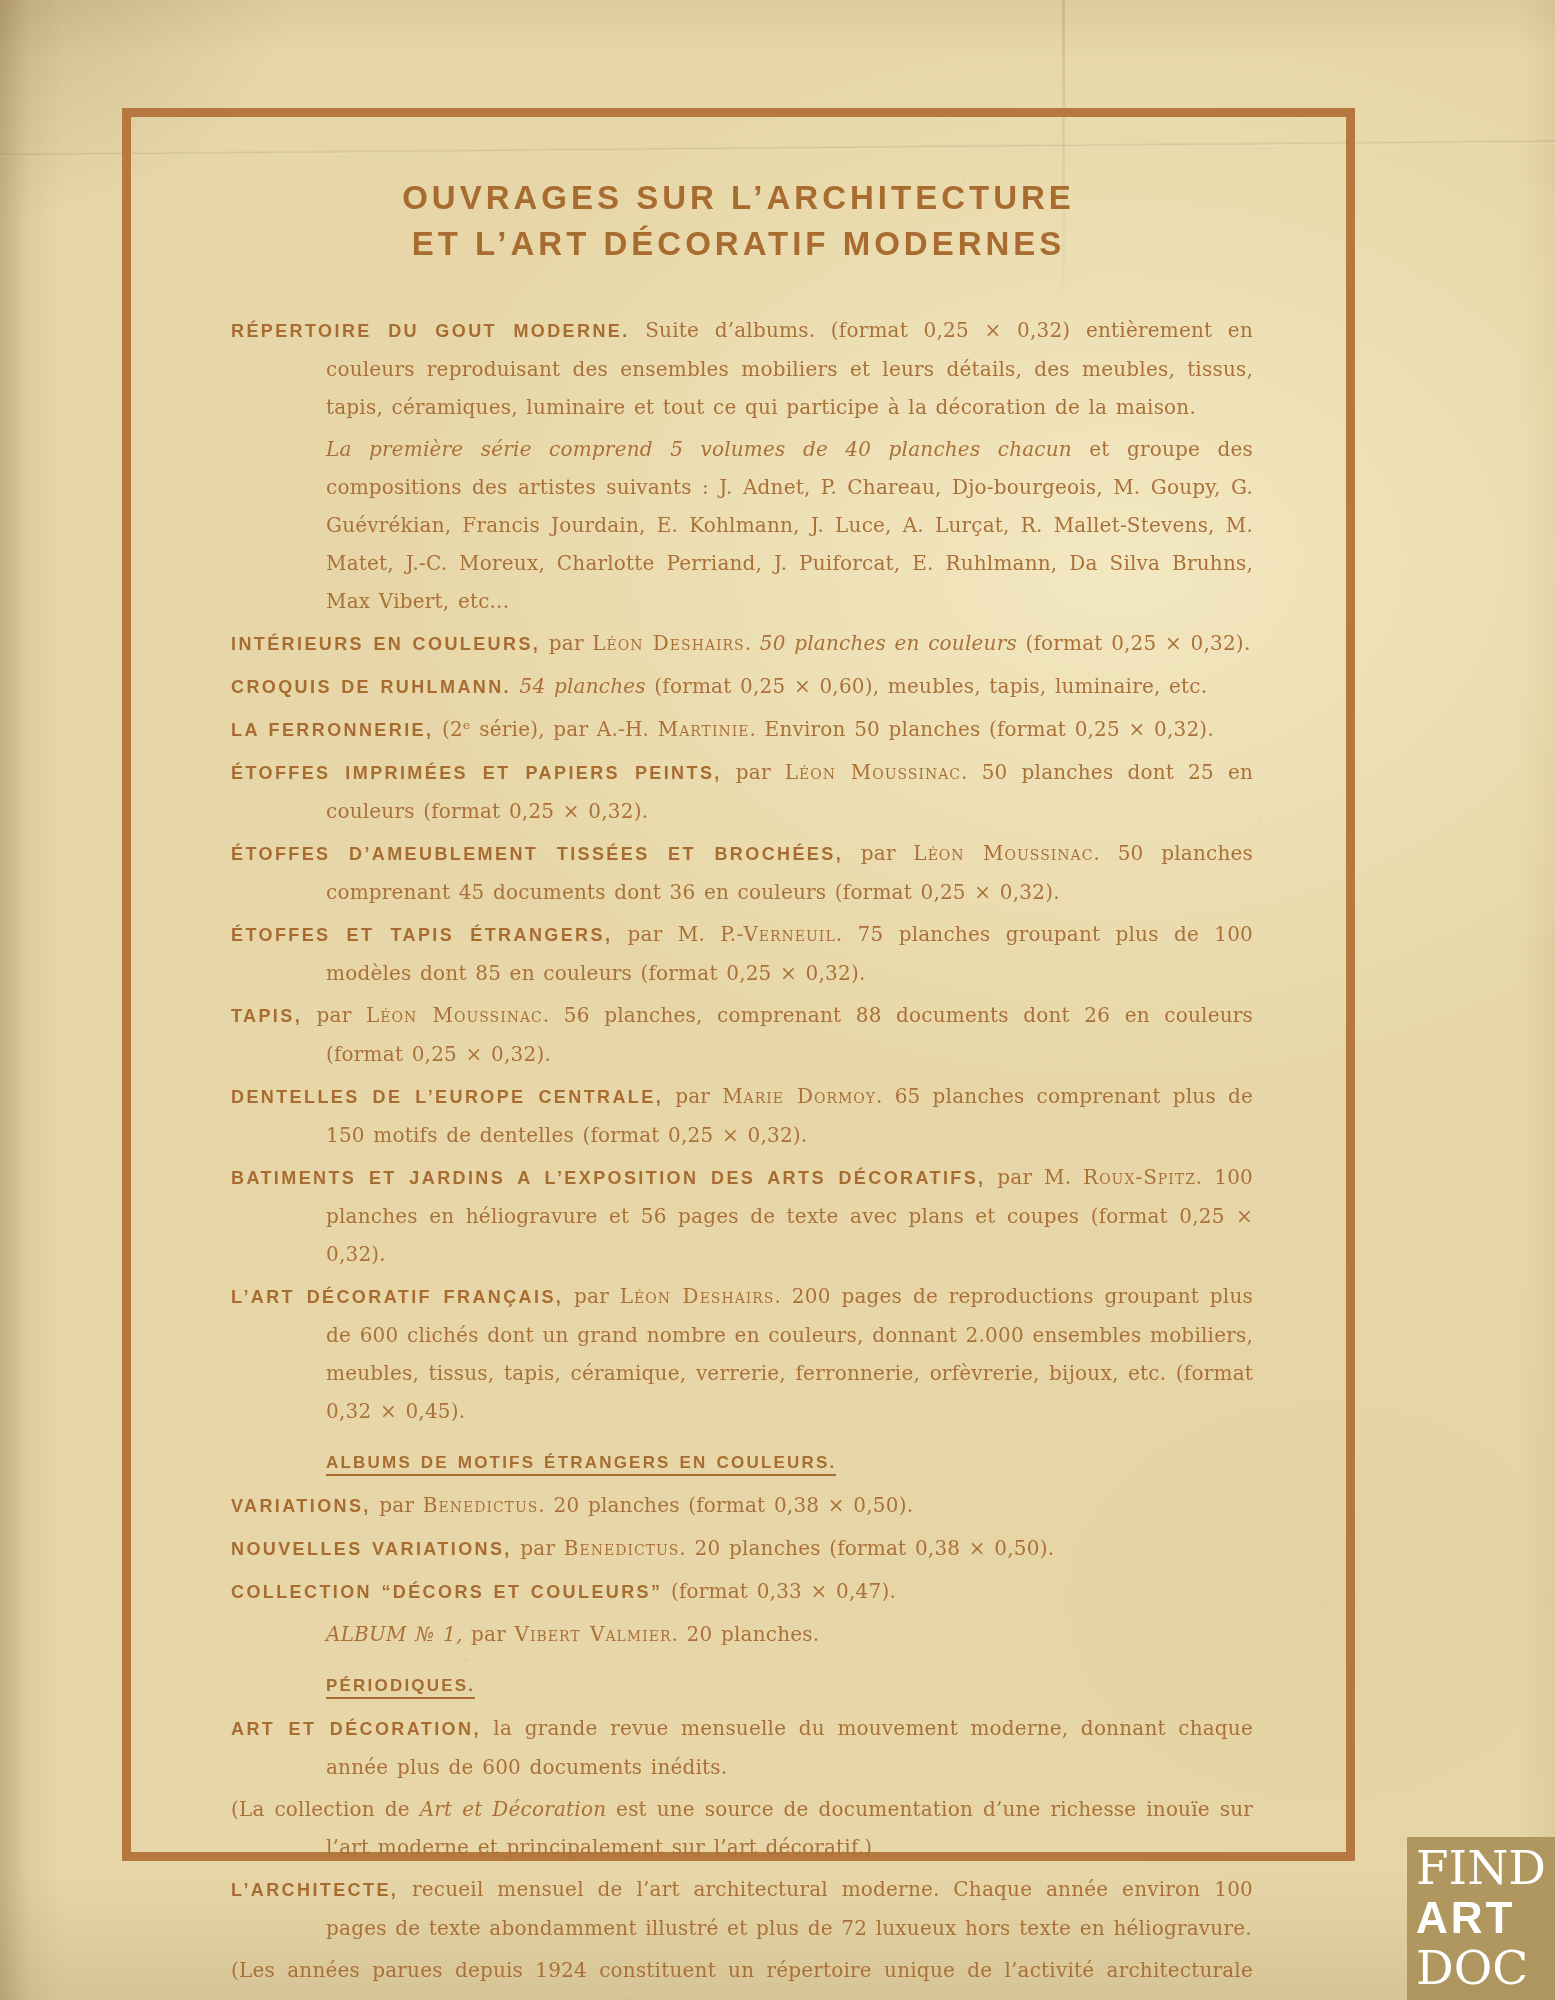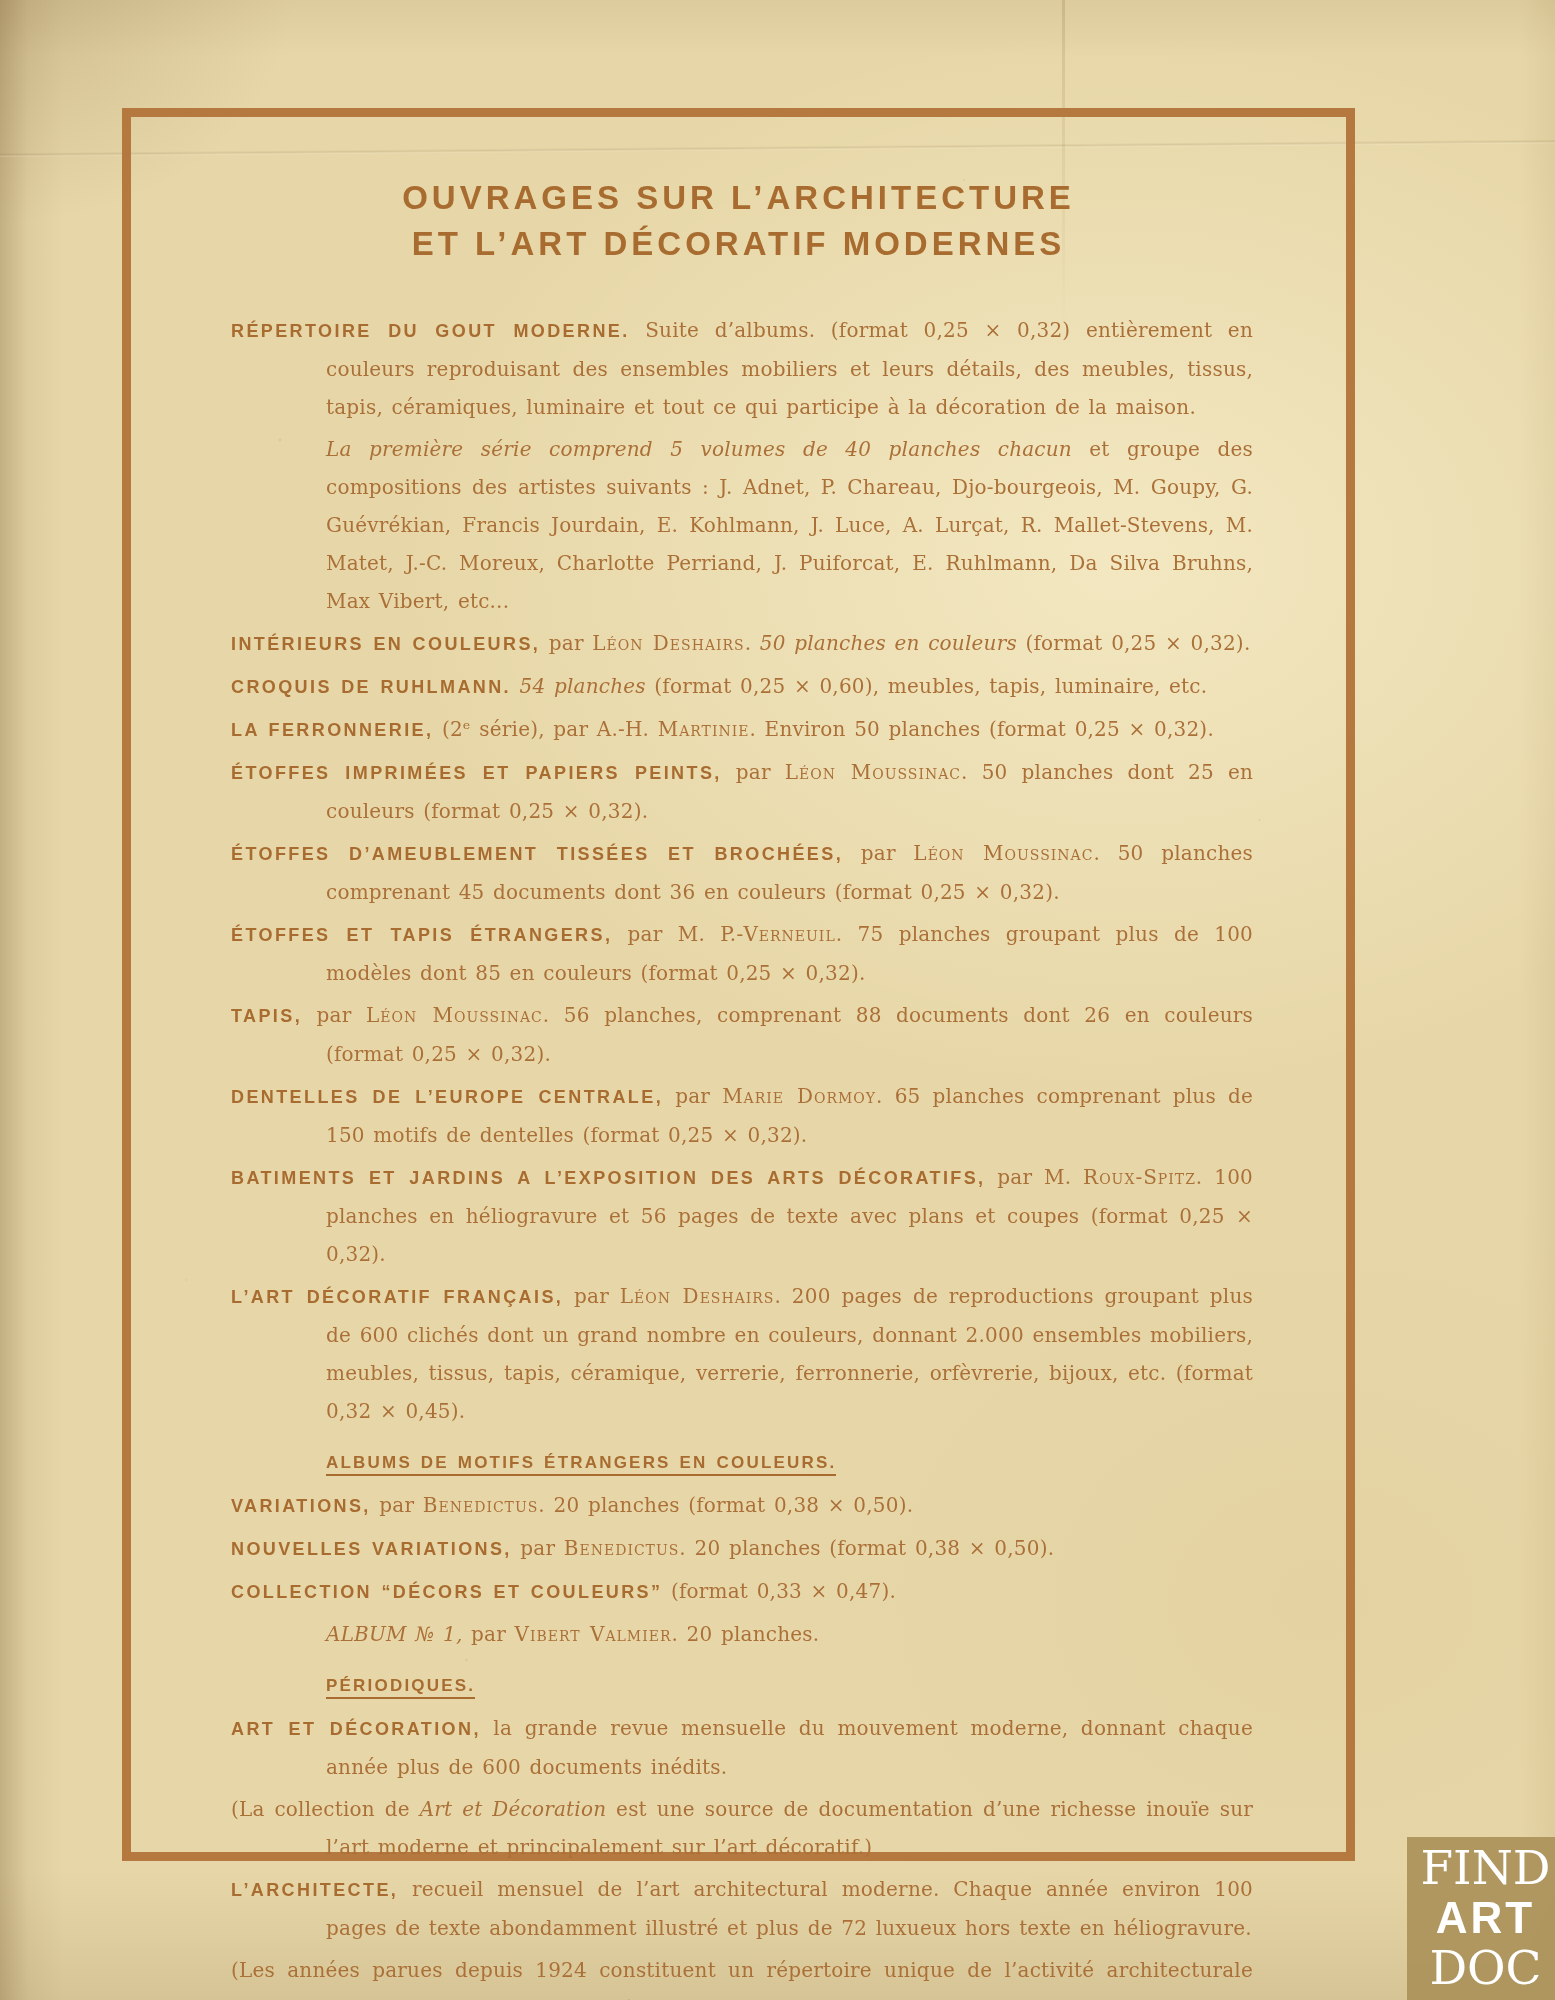--- a/index.html
+++ b/index.html
@@ -104,21 +104,20 @@
   .footer-line1{font-size:24px;letter-spacing:1.6px;}
   .footer-line2{font-size:17px;letter-spacing:2.6px;margin-top:10px;}
   
   .watermark{
     position:absolute;left:1407px;top:1837px;width:148px;height:163px;z-index:3;
     background:var(--wm-bg,rgba(173,148,92,0.95));
     color:var(--wm-fg,#ffffff);
     padding:6px 0 0 9px;
     box-sizing:border-box;
     overflow:hidden;
-    text-align:center;
   }
   .wm-line{display:block;line-height:50px;}
   .wm-serif{font-family:"DejaVu Serif", serif;font-size:47px;}
   .wm-sans{font-family:"Liberation Sans", sans-serif;font-weight:700;font-size:44px;letter-spacing:3px;}
 </style>
 </head>
 <body style="background-color: rgb(231, 215, 168);">
 
 <div class="paper-shade"></div>
 <div class="speckles"></div>

